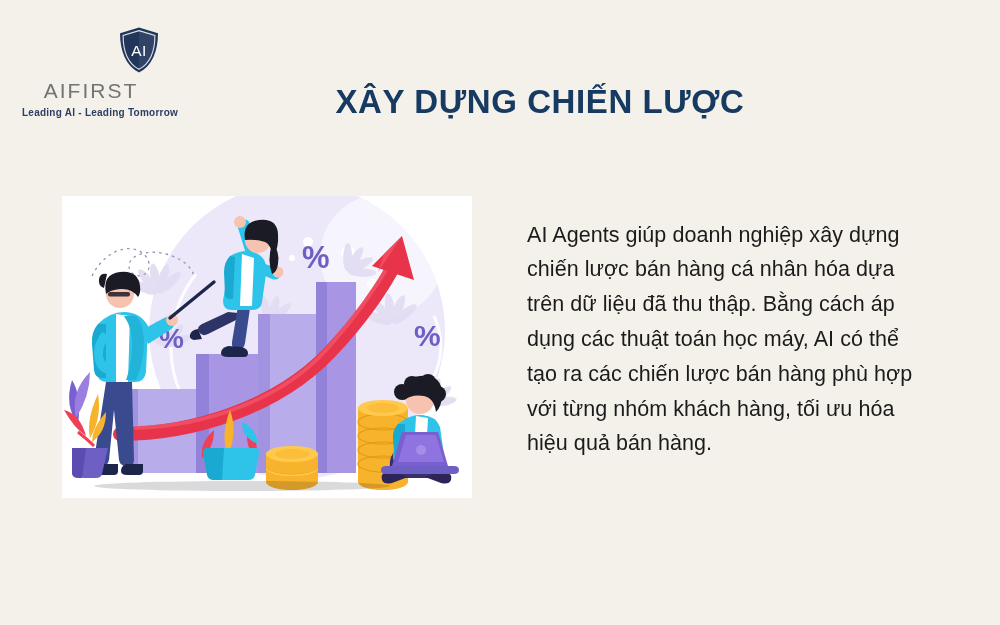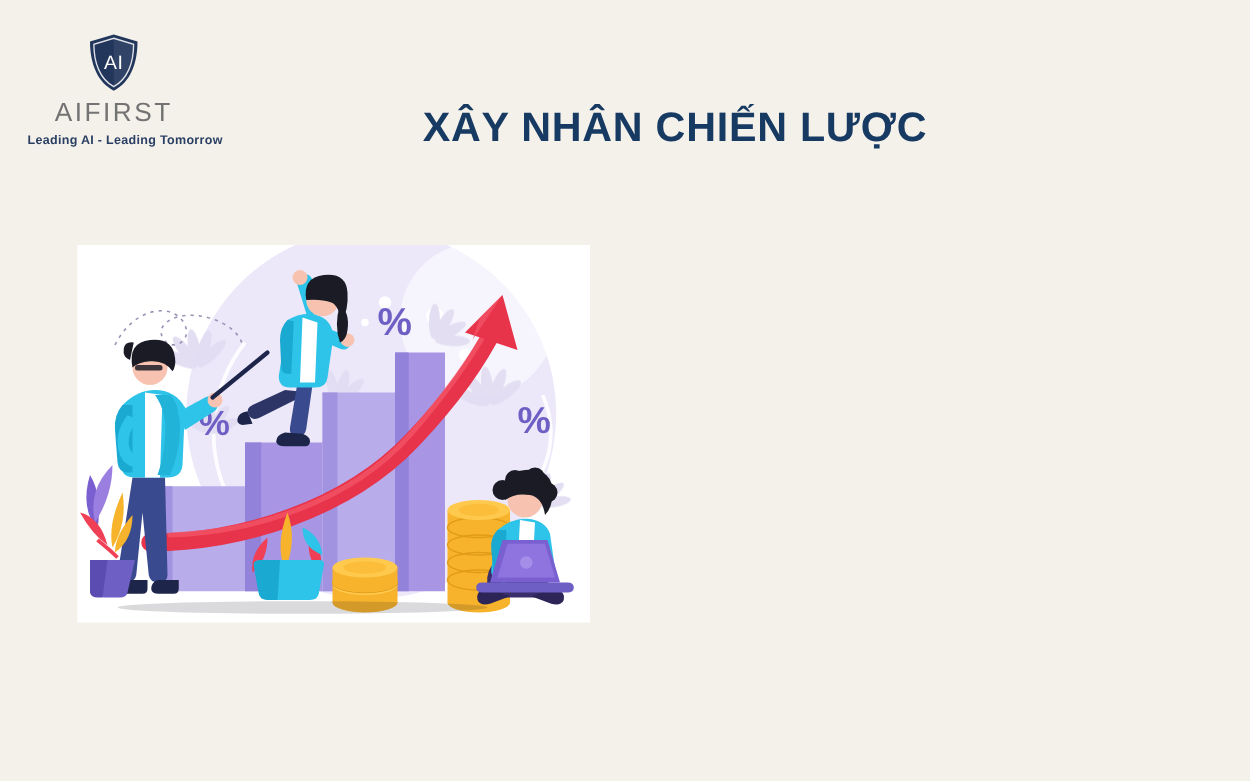--- a/index.html
+++ b/index.html
@@ -24,21 +24,21 @@
     top: 26px;
     width: 138px;
     text-align: center;
     user-select: none;
   }
   #shield-icon-wrap {
     width: 100%;
     height: 48px;
     display: flex;
     align-items: center;
-    justify-content: center;
+    justify-content: flex-end;
   }
   #logo-wordmark {
     margin-top: 6px;
     font-size: 21px;
     letter-spacing: 2.0px;
     font-weight: 400;
     color: #737373;
     line-height: 1;
   }
   #logo-tagline {
@@ -104,21 +104,21 @@
         <path d="M21 4.6 L36.9 9.4 C36.9 24.6 31.8 37.6 21 43.3 C10.2 37.6 5.1 24.6 5.1 9.4 Z" fill="none" stroke="#ffffff" stroke-width="1.1" opacity="0.85"></path>
         <path d="M21 4.6 L36.9 9.4 C36.9 24.6 31.8 37.6 21 43.3 Z" fill="#ffffff" opacity="0.07"></path>
         <text x="21" y="29.5" text-anchor="middle" font-family="Liberation Sans, sans-serif" font-size="15.5" font-weight="400" fill="#ffffff" letter-spacing="0.5">AI</text>
       </svg>
     </div>
     <div id="logo-wordmark">AIFIRST</div>
     <div id="logo-tagline">Leading AI - Leading Tomorrow</div>
   </div>
 
   <h1 id="headline">
-    <span class="hl-line">XÂY NHÂN CHIẾN LƯỢC</span>
+    <span class="hl-line">XÂY DỰNG CHIẾN LƯỢC</span>
   </h1>
 
   <div id="illustration-card">
     <svg id="illustration-svg" viewBox="0 0 410 302" aria-label="Business growth chart illustration with people, bars, rising red arrow and coins">
       <defs>
         <clipPath id="cardClip">
             <rect x="0" y="0" width="410" height="302"></rect>
           </clipPath>
       </defs>
       <g clip-path="url(#cardClip)">
@@ -320,14 +320,15 @@
           <path d="M336 266 l46 0 l-8 -27 l-30 0 Z" fill="#8f74e0"></path>
           <circle cx="359" cy="254" r="5" fill="#a48ee8"></circle>
           <path d="M324 270 l68 0 q5 0 5 4 q0 4 -5 4 l-68 0 q-5 0 -5 -4 q0 -4 5 -4 Z" fill="#6d5fc4"></path>
         </g>
 
         <ellipse cx="180" cy="290" rx="148" ry="5" fill="#1b1b26" opacity="0.16"></ellipse>
       </g>
     </svg>
   </div>
 
+  <p id="body-paragraph">AI Agents giúp doanh nghiệp xây dựng chiến lược bán hàng cá nhân hóa dựa trên dữ liệu đã thu thập. Bằng cách áp dụng các thuật toán học máy, AI có thể tạo ra các chiến lược bán hàng phù hợp với từng nhóm khách hàng, tối ưu hóa hiệu quả bán hàng.</p>
 
 </div>
 
 </body></html>

